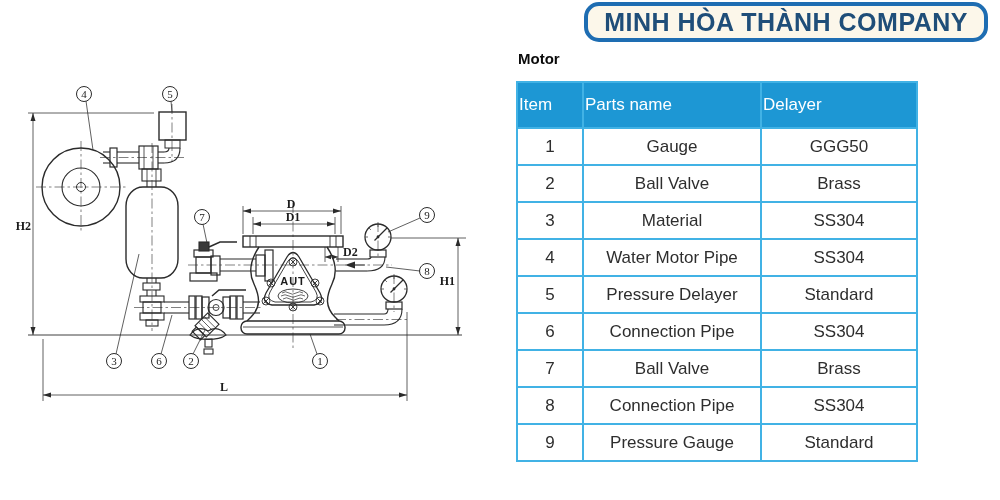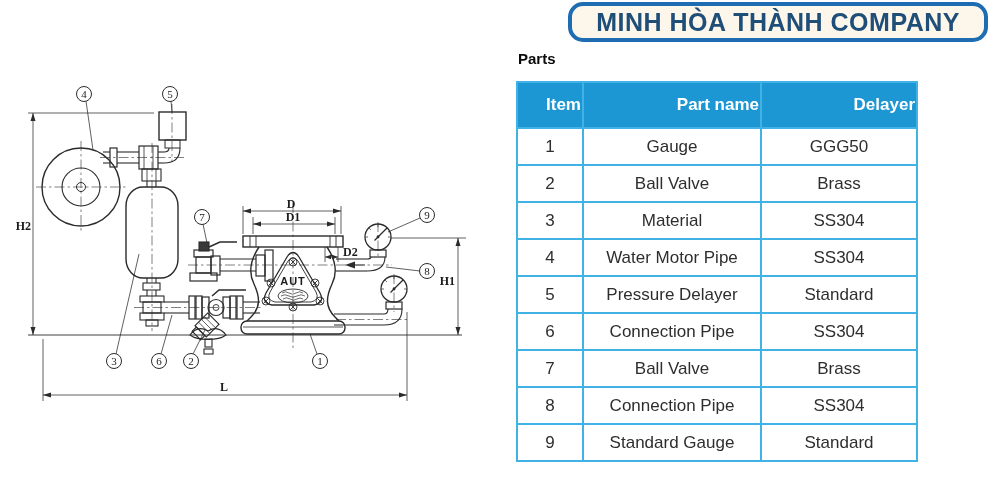--- a/index.html
+++ b/index.html
@@ -5,59 +5,59 @@
   html,body{margin:0;padding:0;}
   body{
     width:1000px;height:500px;position:relative;background:#ffffff;
     font-family:"Liberation Sans", sans-serif;overflow:hidden;
   }
   .badge{
     position:absolute;top:2px;right:12px;height:32px;min-width:336px;
     border:4px solid var(--badge-border,#1e6db2);border-radius:15px;
     background:var(--badge-bg,#fcf7ea);color:var(--badge-text,#1f4e79);
     font-size:25px;font-weight:bold;letter-spacing:.5px;
-    display:flex;align-items:center;justify-content:center;padding:0 24px;
+    display:flex;align-items:center;justify-content:center;padding:0 16px;
   }
   .parts-title{
     position:absolute;left:518px;top:50px;font-size:15px;font-weight:bold;color:#0b0b0b;
   }
   table.parts{
     position:absolute;left:516px;top:81px;width:400px;border-collapse:collapse;table-layout:fixed;
   }
   table.parts th{
-    background:var(--table-header-bg,#1d97d4);color:#fff;font-size:17px;font-weight:bold;
-    height:42px;border:2px solid var(--table-border,#41b2e5);text-align:right;
+    background:var(--table-header-bg,#1d97d4);color:#fff;font-size:17px;font-weight:normal;
+    height:42px;border:2px solid var(--table-border,#41b2e5);text-align:left;
   }
   table.parts td{
     height:33px;font-size:17px;color:#2e2e2e;text-align:center;
     border:2px solid var(--table-border,#41b2e5);background:#fff;
   }
   svg text{font-family:"Liberation Serif", serif;}
   .dimlbl{font-weight:bold;font-size:12px;fill:#1c1c1c;}
   .coutlbl{font-size:11px;fill:#1c1c1c;}
   .autlbl{font-family:"Liberation Sans", sans-serif;font-weight:bold;font-size:11px;fill:#1c1c1c;letter-spacing:1px;}
 </style>
 </head>
 <body>
 
 <div class="badge">
   <span>MINH HÒA THÀNH COMPANY</span>
 </div>
 
-<div class="parts-title">Parts</div>
+<div class="parts-title">Motor</div>
 <table class="parts">
   <colgroup>
       <col style="width:66px">
       <col style="width:178px">
       <col style="width:156px">
     </colgroup>
   <thead>
     <tr>
       <th>Item</th>
-      <th>Part name</th>
+      <th>Parts name</th>
       <th>Delayer</th>
     </tr>
   </thead>
   <tbody>
   <tr>
     <td>1</td>
     <td>Gauge</td>
     <td>GGG50</td>
   </tr>
 
@@ -98,21 +98,21 @@
   </tr>
 
   <tr>
     <td>8</td>
     <td>Connection Pipe</td>
     <td>SS304</td>
   </tr>
 
   <tr>
     <td>9</td>
-    <td>Standard Gauge</td>
+    <td>Pressure Gauge</td>
     <td>Standard</td>
   </tr>
 </tbody>
 </table>
 
 <svg style="position:absolute;left:0;top:0;color:var(--line-color,#2b2b2b);" width="500" height="500" viewBox="0 0 500 500">
   <g stroke="currentColor" fill="none" stroke-width="1.3" stroke-linecap="butt">
 
     <g stroke="#4a4a4a" stroke-width="0.7" stroke-dasharray="10 3 2.5 3">
       <line x1="36" y1="187" x2="127" y2="187"></line>

